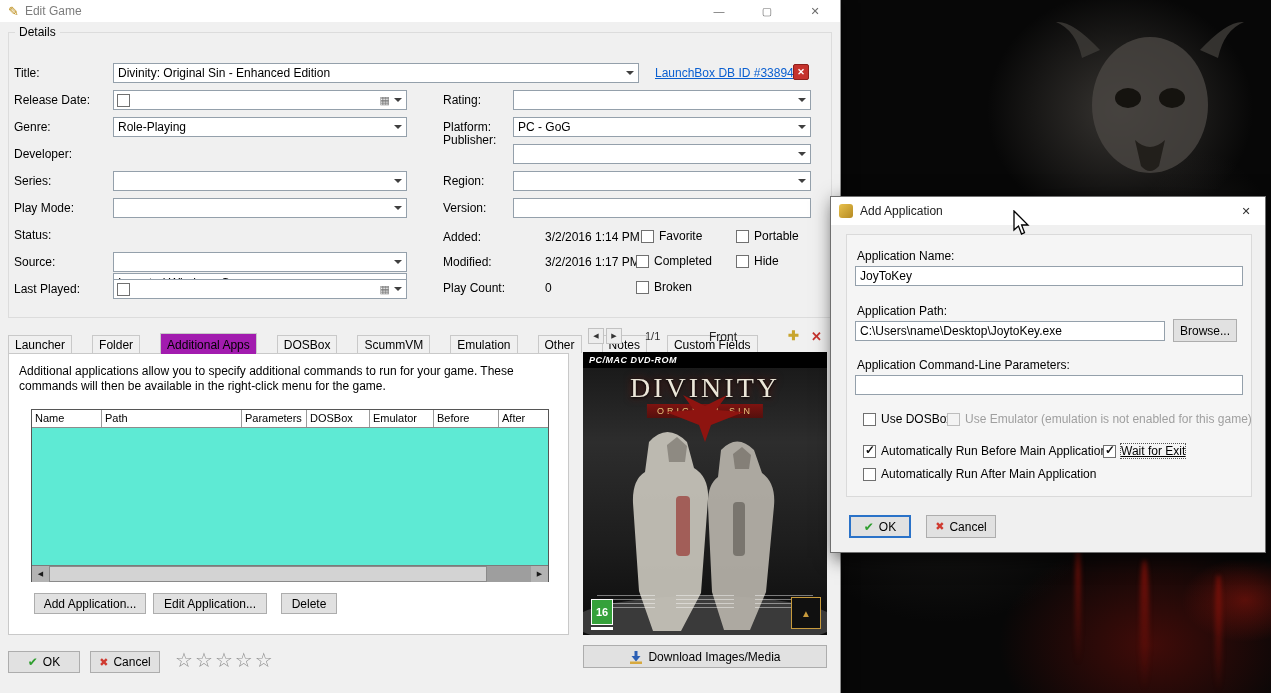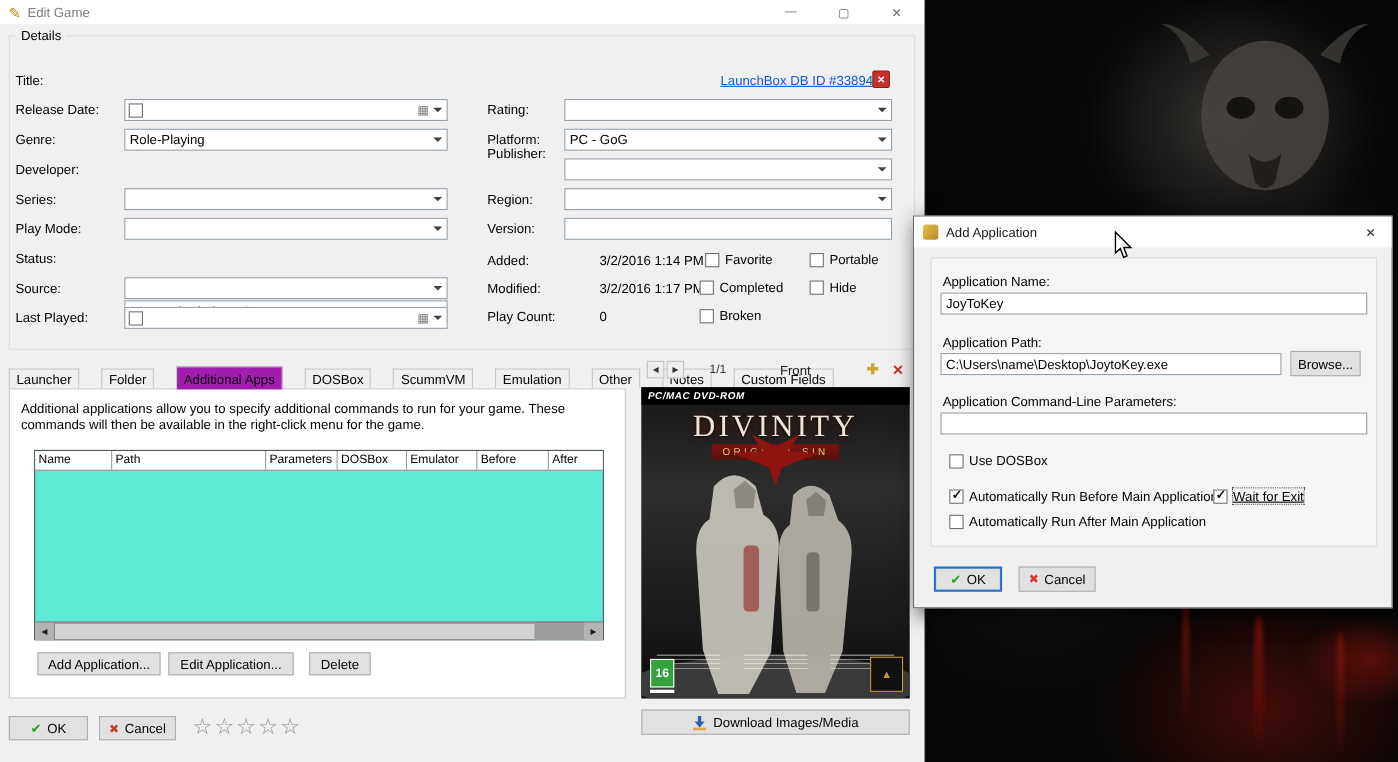--- a/index.html
+++ b/index.html
@@ -121,20 +121,24 @@
   <span class="lbl abs" style="left:14px; top:66px;">Title:</span>
   <span class="lbl abs" style="left:14px; top:93px;">Release Date:</span>
   <span class="lbl abs" style="left:14px; top:120px;">Genre:</span>
   <span class="lbl abs" style="left:14px; top:147px;">Developer:</span>
   <span class="lbl abs" style="left:14px; top:174px;">Series:</span>
   <span class="lbl abs" style="left:14px; top:201px;">Play Mode:</span>
   <span class="lbl abs" style="left:14px; top:228px;">Status:</span>
   <span class="lbl abs" style="left:14px; top:255px;">Source:</span>
   <span class="lbl abs" style="left:14px; top:282px;">Last Played:</span>
 
+  <div class="combo abs" style="left:113px; top:63px; width:526px;">
+    <span class="val">Divinity: Original Sin - Enhanced Edition</span>
+    <span class="darr"></span>
+  </div>
   <span class="link abs" style="left:655px; top:66px;">LaunchBox DB ID  #33894</span>
   <span class="redx abs" style="left:793px; top:64px; width:16px; height:16px;">✕</span>
 
   <div class="dpick abs" style="left:113px; top:90px; width:294px;">
     <span class="cb" style="margin-left:3px;"></span>
     <span style="flex:1;"></span>
     <span style="color:#777; font-size:11px;">▦</span>
     <span class="darr"></span>
   </div>
 
@@ -342,20 +346,24 @@
       <span>Browse...</span>
     </div>
 
     <span class="lbl abs" style="left:10px; top:123px;">Application Command-Line Parameters:</span>
     <input class="tinput abs" style="left: 8px; top: 140px; width: 388px;" value="">
 
     <div class="cbwrap abs" style="left:16px; top:177px;">
       <span class="cb"></span>
       <span class="cblabel">Use DOSBox</span>
     </div>
+    <div class="cbwrap abs" style="left:100px; top:177px;">
+      <span class="cb disabled"></span>
+      <span class="cblabel dis">Use Emulator (emulation is not enabled for this game)</span>
+    </div>
 
     <div class="cbwrap abs" style="left:16px; top:209px;">
       <span class="cb checked"></span>
       <span class="cblabel">Automatically Run Before Main Application</span>
     </div>
     <div class="cbwrap abs" style="left:256px; top:209px;">
       <span class="cb checked"></span>
       <span class="cblabel focus-dotted">Wait for Exit</span>
     </div>
 

